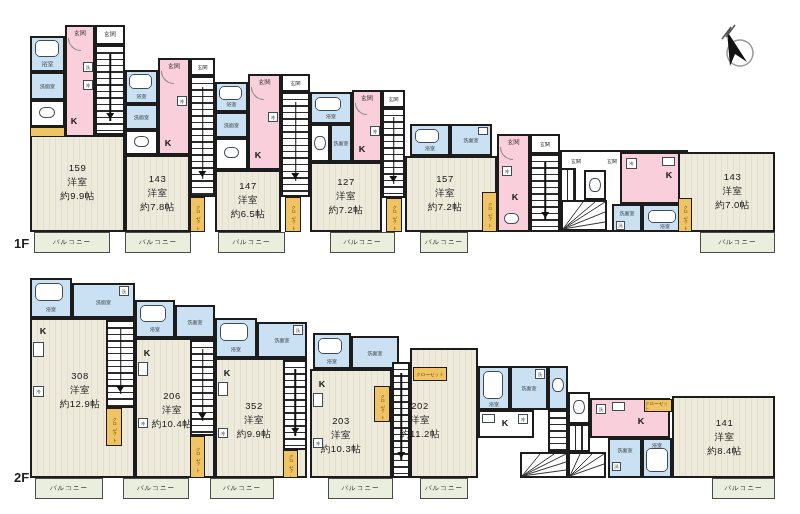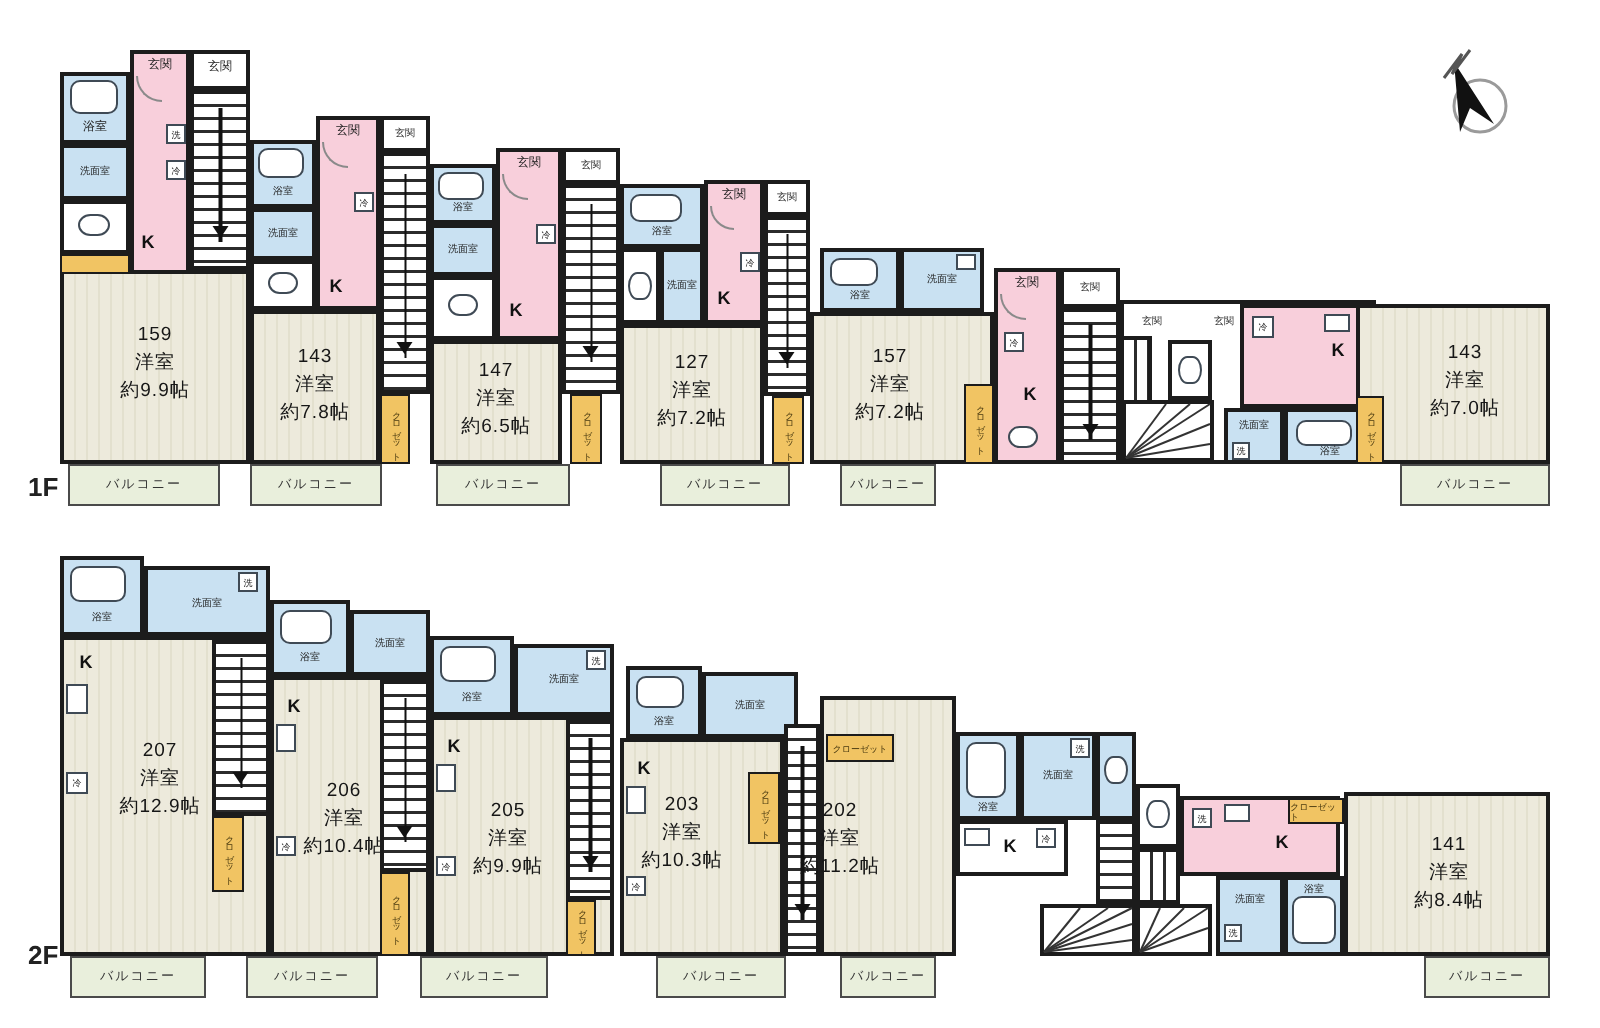--- a/index.html
+++ b/index.html
@@ -244,21 +244,21 @@
     <span>約7.0帖</span>
   </div>
   <div class="abs balc" style="left:700px;top:232px;width:75px;height:21px">
       <span>バルコニー</span>
     </div>
 
   <div class="flabel" style="left:14px;top:470px">2F</div>
 
   <div class="abs w room" style="left:30px;top:318px;width:105px;height:160px"></div>
   <div class="ulabel" style="left:35px;top:355px;width:90px;height:70px">
-    <span>207</span>
+    <span>308</span>
     <span>洋室</span>
     <span>約12.9帖</span>
   </div>
   <div class="tag kx" style="left:36px;top:324px;width:14px;height:14px">K</div>
   <div class="sq" style="left:33px;top:342px;width:11px;height:15px"></div>
   <div class="sq" style="left:33px;top:386px;width:11px;height:11px">
       <span>冷</span>
     </div>
   <div class="abs w wet" style="left:30px;top:278px;width:42px;height:40px"></div>
   <div class="tub" style="left:35px;top:283px;width:28px;height:18px"></div>
@@ -299,21 +299,21 @@
     </div>
   <div class="abs cl" style="left:190px;top:436px;width:15px;height:42px">
       <span class="vtx">クロゼット</span>
     </div>
   <div class="abs balc" style="left:123px;top:478px;width:66px;height:21px">
       <span>バルコニー</span>
     </div>
 
   <div class="abs w room" style="left:215px;top:358px;width:92px;height:120px"></div>
   <div class="ulabel" style="left:218px;top:385px;width:72px;height:70px">
-    <span>205</span>
+    <span>352</span>
     <span>洋室</span>
     <span>約9.9帖</span>
   </div>
   <div class="tag kx" style="left:220px;top:366px;width:14px;height:14px">K</div>
   <div class="sq" style="left:218px;top:382px;width:10px;height:14px"></div>
   <div class="sq" style="left:218px;top:428px;width:10px;height:10px">
       <span>冷</span>
     </div>
   <div class="abs w wet" style="left:215px;top:318px;width:42px;height:40px"></div>
   <div class="tub" style="left:220px;top:323px;width:28px;height:18px"></div>
@@ -327,21 +327,21 @@
       <i class="ar"></i>
     </div>
   <div class="abs cl" style="left:283px;top:450px;width:15px;height:28px">
       <span class="vtx">クロゼット</span>
     </div>
   <div class="abs balc" style="left:210px;top:478px;width:64px;height:21px">
       <span>バルコニー</span>
     </div>
 
   <div class="abs w room" style="left:310px;top:369px;width:82px;height:109px"></div>
-  <div class="ulabel" style="left:312px;top:384px;width:58px;height:66px">
+  <div class="ulabel" style="left:312px;top:402px;width:58px;height:66px">
     <span>203</span>
     <span>洋室</span>
     <span>約10.3帖</span>
   </div>
   <div class="tag kx" style="left:315px;top:377px;width:14px;height:14px">K</div>
   <div class="sq" style="left:313px;top:393px;width:10px;height:14px"></div>
   <div class="sq" style="left:313px;top:438px;width:10px;height:10px">
       <span>冷</span>
     </div>
   <div class="abs w wet" style="left:313px;top:333px;width:38px;height:36px"></div>

